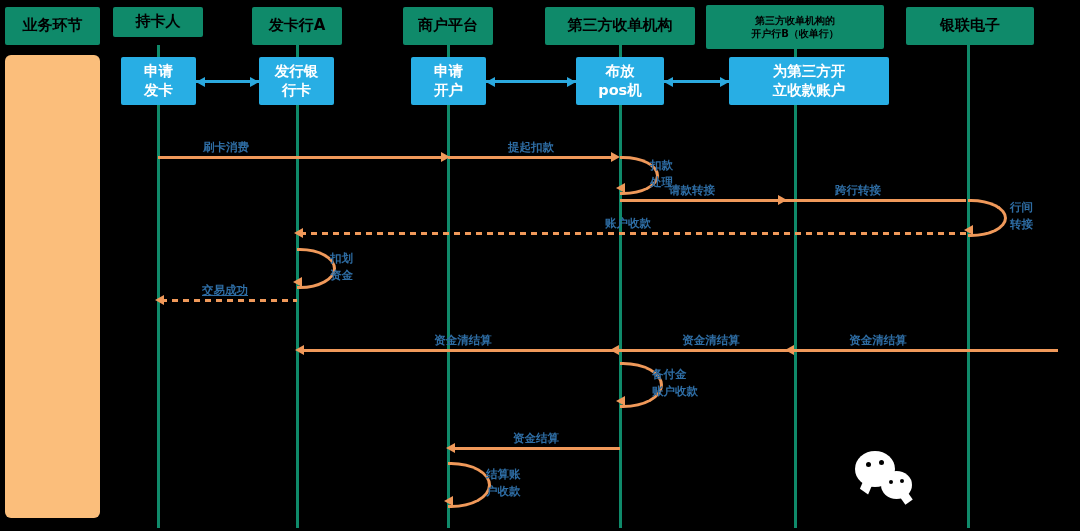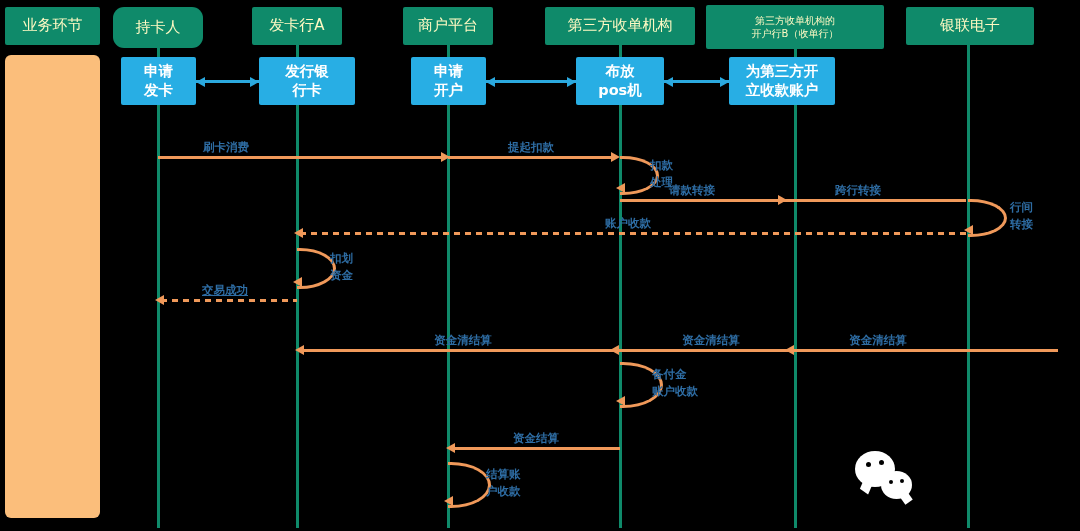--- a/index.html
+++ b/index.html
@@ -1,18 +1,18 @@
 <!DOCTYPE html>
 <html style="--bg: #000000; --green: #0F8A6A; --orange_panel: #FBBE7B; --blue_box: #28AEE4; --blue_line: #2BA9DF; --arrow: #F0995A; --label_text: #2E6DA4; --white_text: #FFFFFF;"><head>
 <meta charset="utf-8">
 <style>
   html,body{margin:0;padding:0;background:#000;}
   .stage{position:relative;width:1080px;height:531px;background:var(--bg,#000);overflow:hidden;
          font-family:"DejaVu Sans",sans-serif;}
-  .hdr{position:absolute;background:var(--green);color:#fef9c3;font-weight:normal;display:flex;
+  .hdr{position:absolute;background:var(--green);color:#000000;font-weight:bold;display:flex;
        align-items:center;justify-content:center;text-align:center;font-size:15px;
        white-space:pre-line;line-height:1.3;border-radius:2px;}
   .hdr.small{font-size:10px;line-height:1.35;}
   .corner{position:absolute;left:5px;top:7px;width:95px;height:38px;}
   .sidebar{position:absolute;left:5px;top:55px;width:95px;height:463px;background:var(--orange_panel);
            border-radius:6px;}
   .side-label{position:absolute;left:5px;width:95px;text-align:center;color:#fff;font-weight:bold;
               font-size:15px;}
   .lifeline{position:absolute;width:3px;background:var(--green);}
   .act{position:absolute;top:57px;height:48px;background:var(--blue_box);color:#fff;font-weight:bold;
@@ -44,40 +44,40 @@
 <body>
 
 <div class="stage" id="stage">
   <div id="layer">
       <div class="lifeline" style="left: 157px; top: 45px; height: 483px;"></div>
       <div class="lifeline" style="left: 296px; top: 45px; height: 483px;"></div>
       <div class="lifeline" style="left: 447px; top: 45px; height: 483px;"></div>
       <div class="lifeline" style="left: 619px; top: 45px; height: 483px;"></div>
       <div class="lifeline" style="left: 794px; top: 45px; height: 483px;"></div>
       <div class="lifeline" style="left: 967px; top: 45px; height: 483px;"></div>
-      <div class="hdr" style="left: 113px; top: 7px; width: 90px; height: 41px; border-radius: 11px;">持卡人</div>
+      <div class="hdr" style="left: 113px; top: 7px; width: 90px; height: 30px;">持卡人</div>
       <div class="hdr" style="left: 252px; top: 7px; width: 90px; height: 38px;">发卡行A</div>
       <div class="hdr" style="left: 403px; top: 7px; width: 90px; height: 38px;">商户平台</div>
       <div class="hdr" style="left: 545px; top: 7px; width: 150px; height: 38px;">第三方收单机构</div>
       <div class="hdr small" style="left: 706px; top: 5px; width: 178px; height: 44px;">第三方收单机构的
 开户行B（收单行）</div>
       <div class="hdr" style="left: 906px; top: 7px; width: 128px; height: 38px;">银联电子</div>
       <div class="side-label" style="top: 78px;">业务合作</div>
       <div class="side-label" style="top: 215px;">代收</div>
       <div class="side-label" style="top: 358px;">清结算</div>
       <div class="side-label" style="top: 452px;">代付</div>
       <div class="act" style="left: 121px; width: 75px;">申请
 发卡</div>
-      <div class="act" style="left: 259px; width: 96px;">发行银
+      <div class="act" style="left: 259px; width: 75px;">发行银
 行卡</div>
       <div class="act" style="left: 411px; width: 75px;">申请
 开户</div>
       <div class="act" style="left: 576px; width: 88px;">布放
 pos机</div>
-      <div class="act" style="left: 729px; width: 106px;">为第三方开
+      <div class="act" style="left: 729px; width: 160px;">为第三方开
 立收款账户</div>
       <div class="blueline" style="left: 196px; width: 63px;"></div>
       <div class="tri bl" style="left: 196px; top: 76.5px;"></div>
       <div class="tri br" style="left: 250px; top: 76.5px;"></div>
       <div class="blueline" style="left: 486px; width: 90px;"></div>
       <div class="tri bl" style="left: 486px; top: 76.5px;"></div>
       <div class="tri br" style="left: 567px; top: 76.5px;"></div>
       <div class="blueline" style="left: 664px; width: 65px;"></div>
       <div class="tri bl" style="left: 664px; top: 76.5px;"></div>
       <div class="tri br" style="left: 720px; top: 76.5px;"></div>

